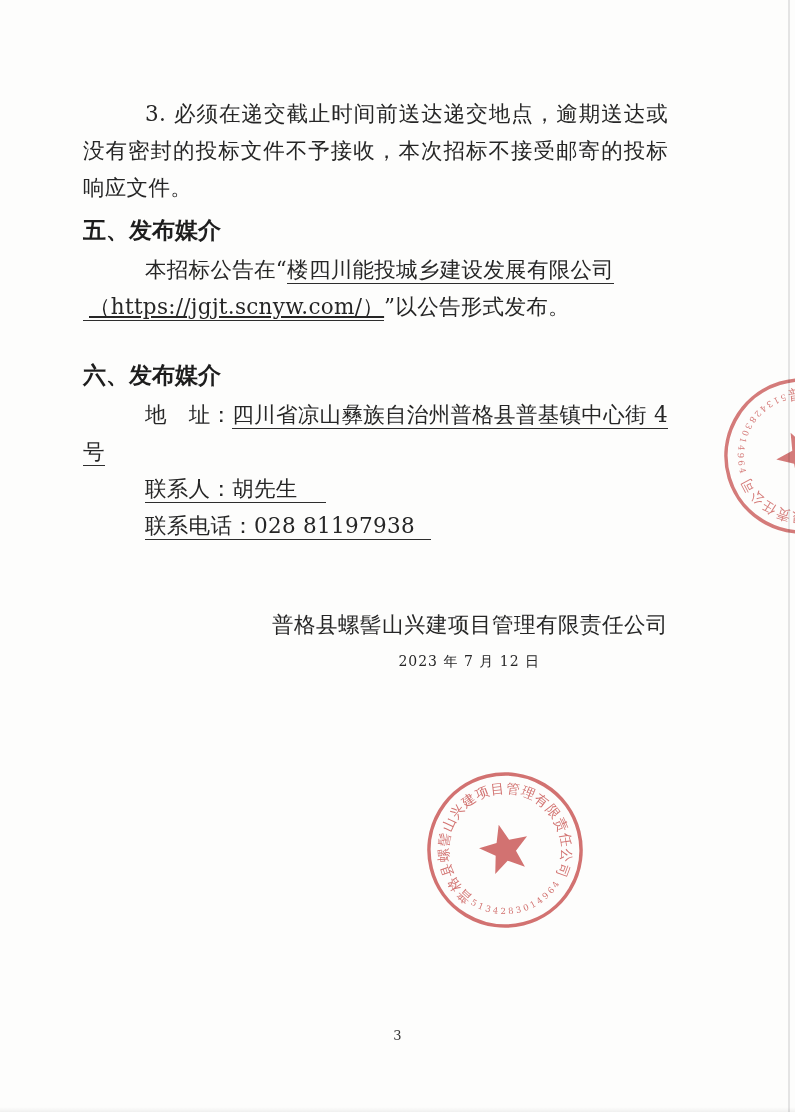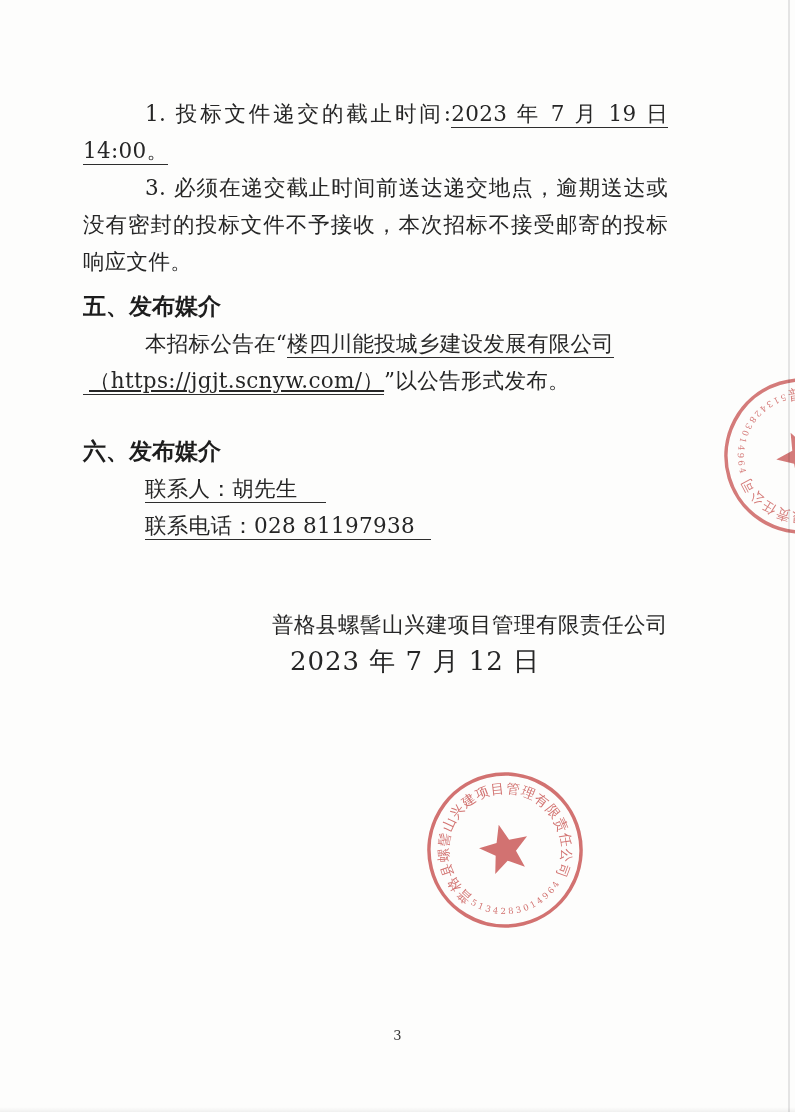--- a/index.html
+++ b/index.html
@@ -28,21 +28,21 @@
   p.body {
     margin: 0;
     font-size: 21.5px;
     line-height: 37px;
     text-align: justify;
     letter-spacing: 0.3px;
   }
   p.indent { text-indent: 62px; }
   h2.heading {
     margin: 0;
-    font-family: Liberation Serif, serif;
+    font-family: Liberation Mono, monospace;
     font-weight: 700;
     font-size: 23px;
     line-height: 37px;
     color: #1d1d1d;
   }
   h2.h5 { margin-top: 8px; }
   h2.h6 { margin-top: 34px; }
   .u {
     border-bottom: 1.6px solid #2e2e2e;
     padding-bottom: 1px;
@@ -51,21 +51,21 @@
   .trail-lg { padding-right: 28px; }
   .trail-md { padding-right: 16px; }
   .signature { margin-top: 62px; text-align: right; }
   .sig-company {
     margin: 0;
     font-size: 21.5px; line-height: 37px;
     letter-spacing: 0.5px;
   }
   .sig-date {
     margin: 0 128px 0 0;
-    font-size: 26px; line-height: 37px;
+    font-size: 14px; line-height: 37px;
     letter-spacing: 1px;
   }
   .page-number {
     position: absolute; left: 0; width: 100%;
     top: 1028px;
     text-align: center;
     font-size: 13px;
     color: #333;
   }
   .stamp {
@@ -89,32 +89,32 @@
 </head>
 <body>
 
 <div class="page">
 
   <div class="scan-edge-right"></div>
   <div class="scan-edge-bottom"></div>
 
   <div class="content">
 
-    <p class="body indent"><span>1. 投标文件递交的截止时间:</span><span class="u">2023 年 7 月 19 日 14:00。</span></p>
 
 
     <p class="body indent">3. 必须在递交截止时间前送达递交地点，逾期送达或没有密封的投标文件不予接收，本次招标不接受邮寄的投标响应文件。</p>
 
     <h2 class="heading h5">五、发布媒介</h2>
 
     <p class="body indent"><span>本招标公告在“</span><span class="u">楼四川能投城乡建设发展有限公司</span><br><span class="u pad-left">（https://jgjt.scnyw.com/）</span><span>”以公告形式发布。</span></p>
 
     <h2 class="heading h6">六、发布媒介</h2>
 
 
+    <p class="body indent"><span>地　址：</span><span class="u">四川省凉山彝族自治州普格县普基镇中心街 4 号</span></p>
 
     <p class="body indent"><span class="u trail-lg">联系人：胡先生</span></p>
 
     <p class="body indent"><span class="u trail-md">联系电话：028 81197938</span></p>
 
     <div class="signature">
       <p class="sig-company">普格县螺髻山兴建项目管理有限责任公司</p>
       <p class="sig-date">2023 年 7 月 12 日</p>
     </div>
 

